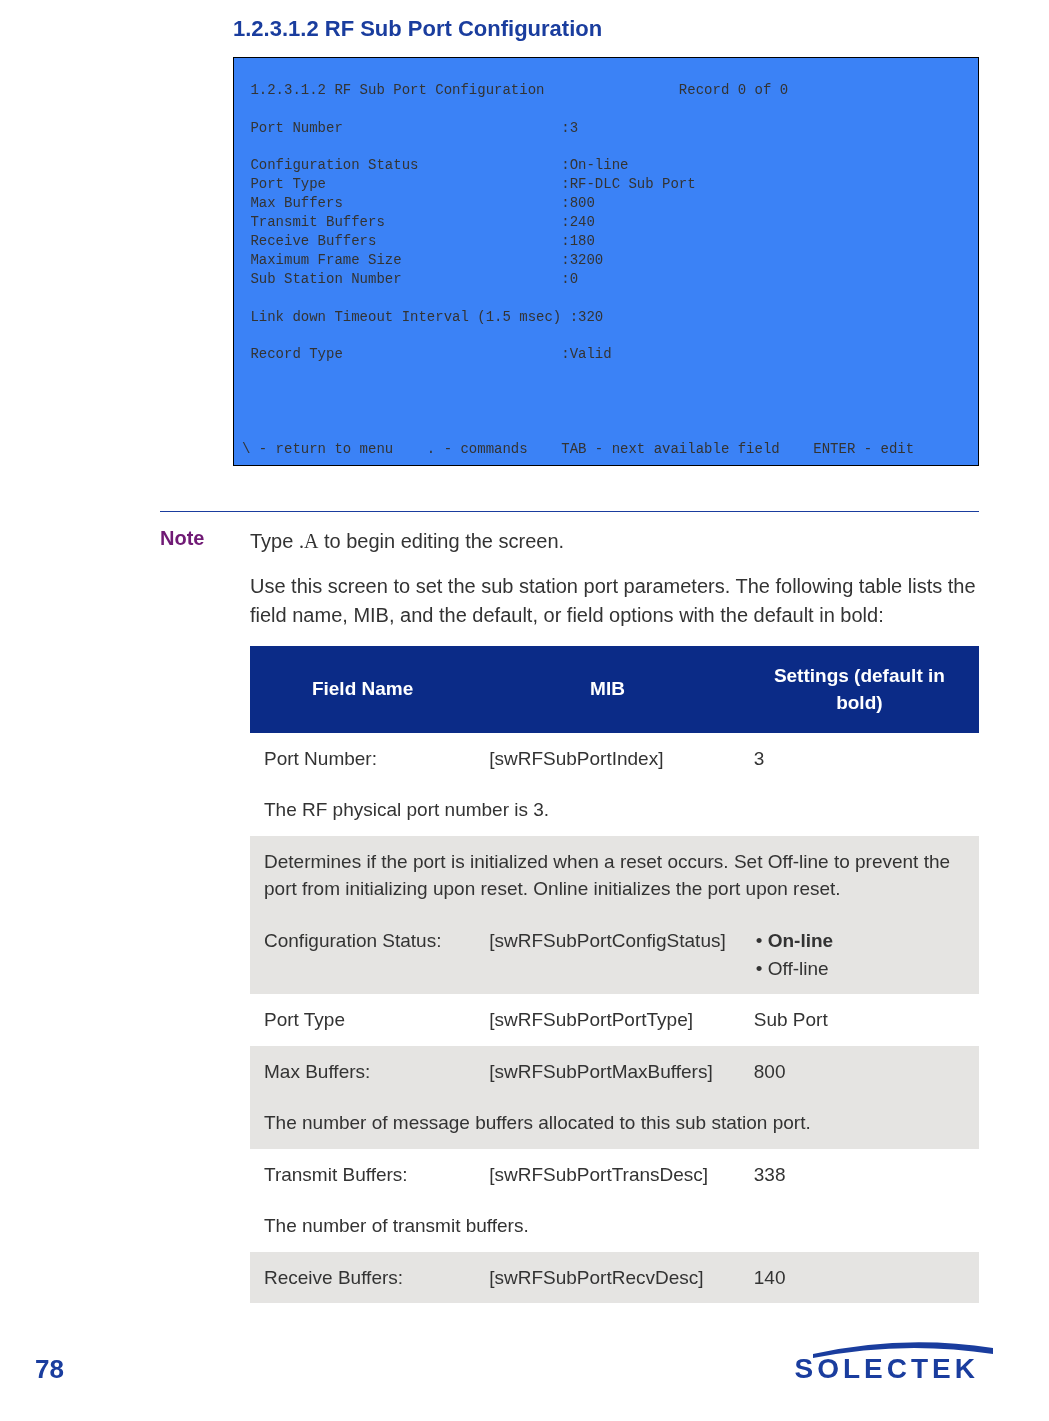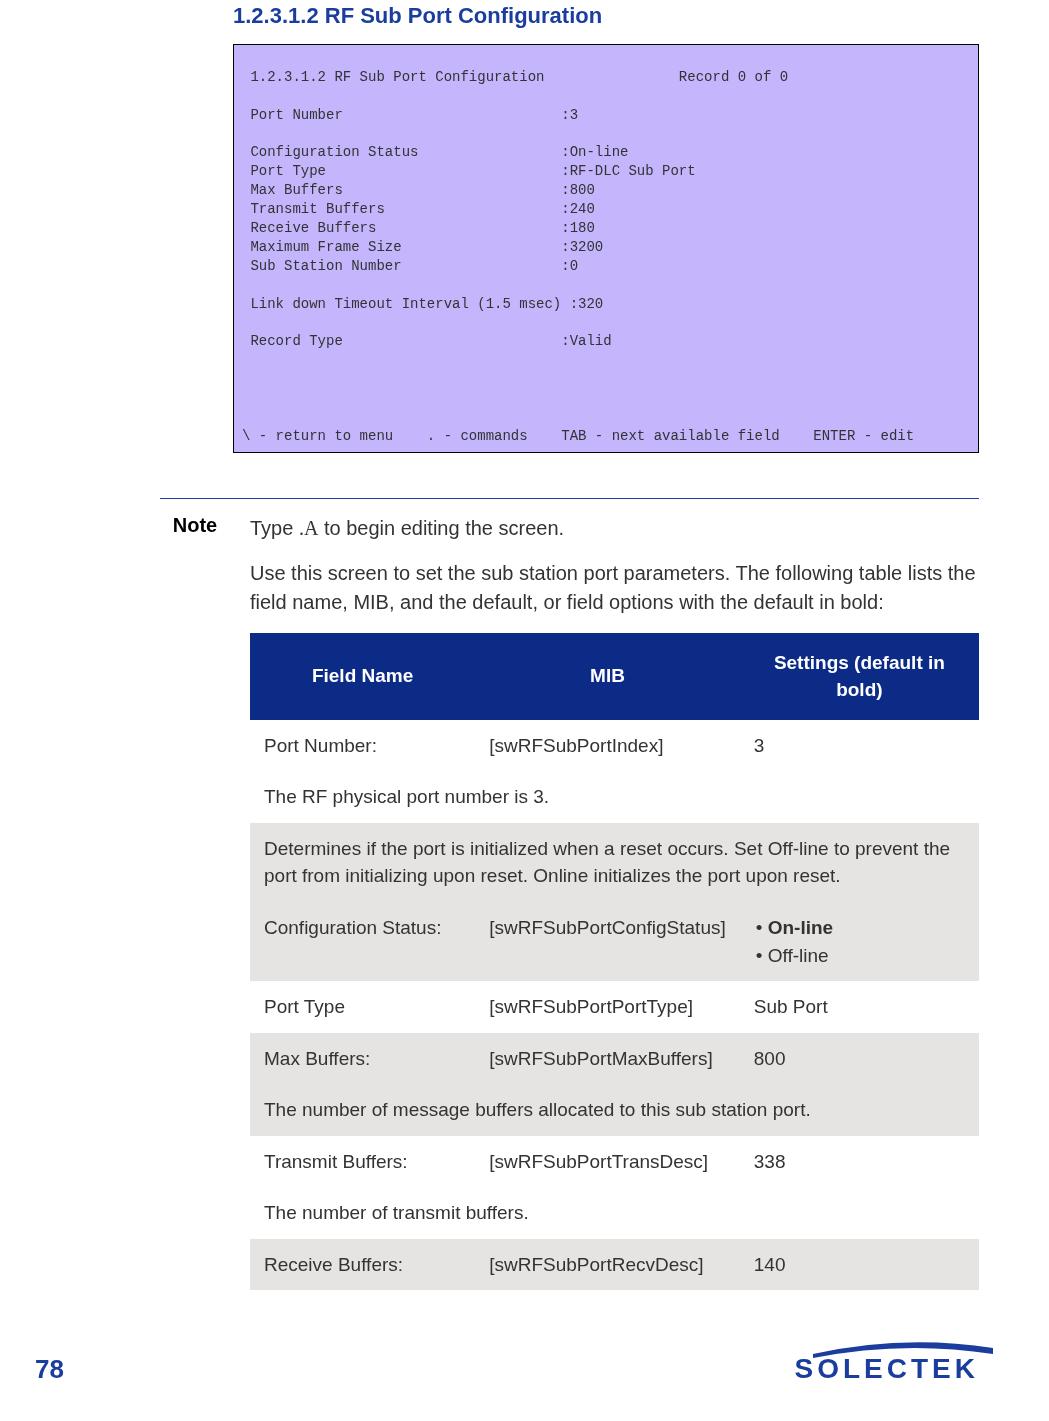--- a/index.html
+++ b/index.html
@@ -7,59 +7,59 @@
       font-family: Arial, Helvetica, sans-serif;
       width: 1049px;
       height: 1421px;
       background: #fff;
       position: relative;
       color: #333;
     }
     .page {
       padding-left: 120px;
       padding-right: 70px;
-      padding-top: 3px;
+      padding-top: 16px;
     }
     .section-heading {
       color: #1a3d9e;
       font-weight: bold;
       font-size: 22px;
       margin-left: 113px;
       margin-bottom: 15px;
       font-family: "Gill Sans", "Gill Sans MT", Arial, sans-serif;
     }
     .terminal {
       border: 1px solid #000;
       font-family: "Courier New", monospace;
       font-size: 14px;
       line-height: 1.35;
       margin-left: 113px;
       padding: 4px 8px 6px 8px;
       white-space: pre;
-      background: #c4b5fd;
+      background: #3b82f6;
       color: #333;
     }
     .divider-line {
       border: none;
       border-top: 1px solid #1a3d9e;
       margin-top: 45px;
       margin-bottom: 15px;
       margin-left: 40px;
     }
     .note-block {
       display: flex;
       gap: 20px;
       margin-left: 40px;
     }
     .note-label {
-      color: #000000;
+      color: #701a75;
       font-weight: bold;
       font-size: 20px;
       flex: 0 0 70px;
-      text-align: center;
+      text-align: left;
       font-family: "Gill Sans", "Gill Sans MT", Arial, sans-serif;
     }
     .note-body {
       flex: 1;
       font-size: 20px;
       line-height: 1.45;
       color: #333;
       font-family: "Gill Sans", "Gill Sans MT", Arial, sans-serif;
       font-weight: 300;
     }

